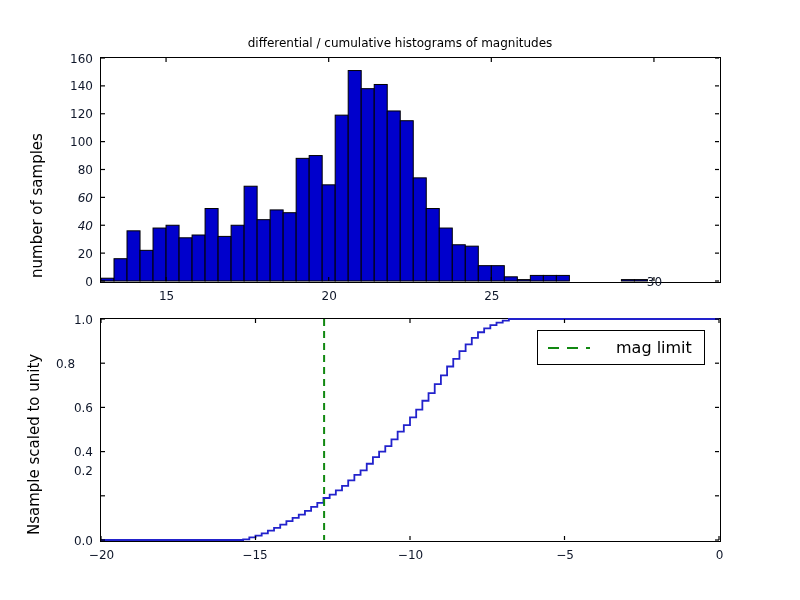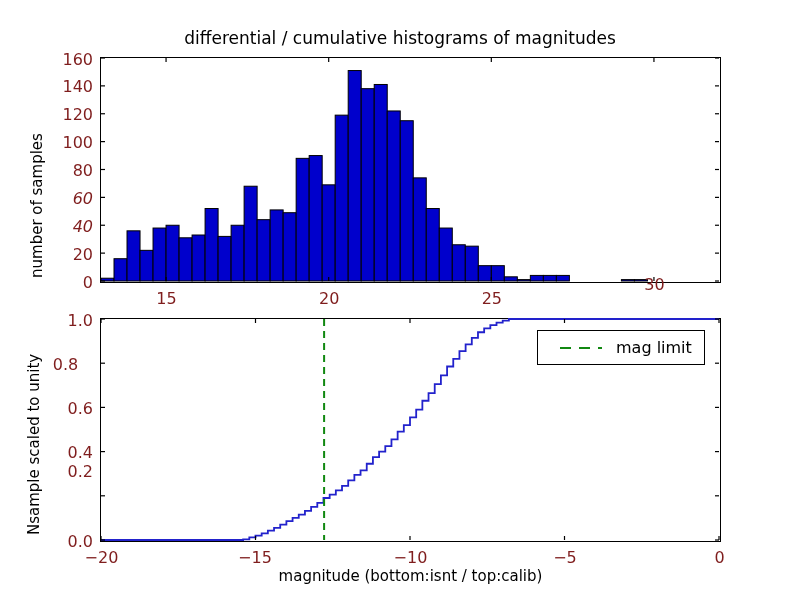--- a/index.html
+++ b/index.html
@@ -15,24 +15,24 @@
   }
   #figure {
     position: relative;
     width: 800px;
     height: 600px;
     background: #ffffff;
   }
   .fig-title {
     position: absolute;
     left: 0;
-    top: 28px;
+    top: 36px;
     width: 800px;
     text-align: center;
-    font-size: 17px;
+    font-size: 12px;
     color: #000000;
     letter-spacing: 0px;
   }
   
   .axes {
     position: absolute;
     box-sizing: border-box;
     border: 1.6px solid #000000;
     background: #ffffff;
   }
@@ -50,22 +50,22 @@
   }
   .plotsvg {
     position: absolute;
     left: 0;
     top: 0;
     overflow: visible;
   }
   
   .tick-label {
     position: absolute;
-    font-size: 16px;
-    color: #7f1d1d;
+    font-size: 12px;
+    color: #0f172a;
     white-space: nowrap;
   }
   .tick-label.ylab {
     text-align: right;
     transform: translateY(-50%);
   }
   .tick-label.xlab {
     text-align: center;
     transform: translateX(-50%);
   }
@@ -84,24 +84,24 @@
     text-align: center;
   }
   
   #legend {
     position: absolute;
     left: 537px;
     top: 330px;
     box-sizing: border-box;
     border: 1.4px solid #000000;
     background: #ffffff;
-    padding: 7px 12px 7px 22px;
+    padding: 7px 12px 7px 10px;
     display: flex;
     align-items: center;
-    gap: 14px;
+    gap: 26px;
   }
   #legend .legend-sample {
     width: 42px;
     height: 2px;
     display: block;
   }
   #legend .legend-text {
     font-size: 16px;
     color: #000000;
     white-space: nowrap;
@@ -244,20 +244,19 @@
   <div id="bottom-xtick-labels">
       <div class="tick-label xlab" style="left: 101.5px; top: 548px;">−20</div>
       <div class="tick-label xlab" style="left: 255px; top: 548px;">−15</div>
       <div class="tick-label xlab" style="left: 410.5px; top: 548px;">−10</div>
       <div class="tick-label xlab" style="left: 565px; top: 548px;">−5</div>
       <div class="tick-label xlab" style="left: 719.5px; top: 548px;">0</div>
     </div>
 
   <div class="axis-title ytitle" id="bottom-ytitle" style="left:25px; top:535px;">Nsample scaled to unity</div>
 
-  <div class="axis-title xtitle" id="bottom-xtitle" style="left:100px; top:567px; width:621px;">magnitude (bottom:isnt / top:calib)</div>
 
   <div id="legend">
     <span class="legend-sample" id="legend-swatch" style="background-image: repeating-linear-gradient(to right, rgb(17, 136, 17) 0px, rgb(17, 136, 17) 11px, rgba(0, 0, 0, 0) 11px, rgba(0, 0, 0, 0) 19px);"></span>
     <span class="legend-text">mag limit</span>
   </div>
 
 </div>
 
 </body></html>

